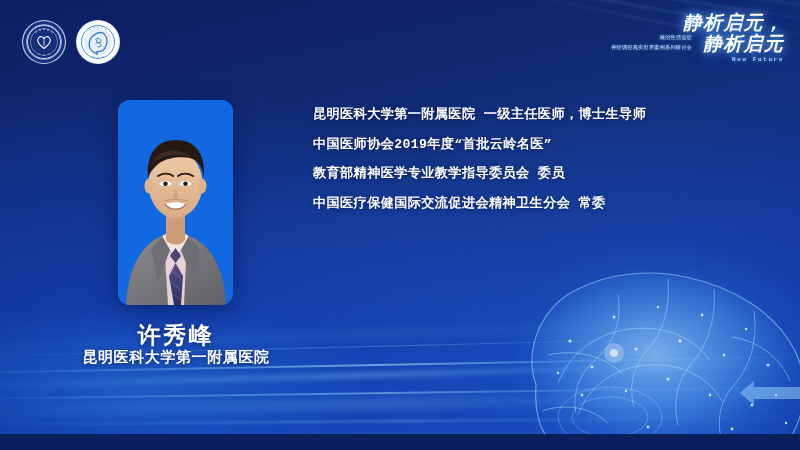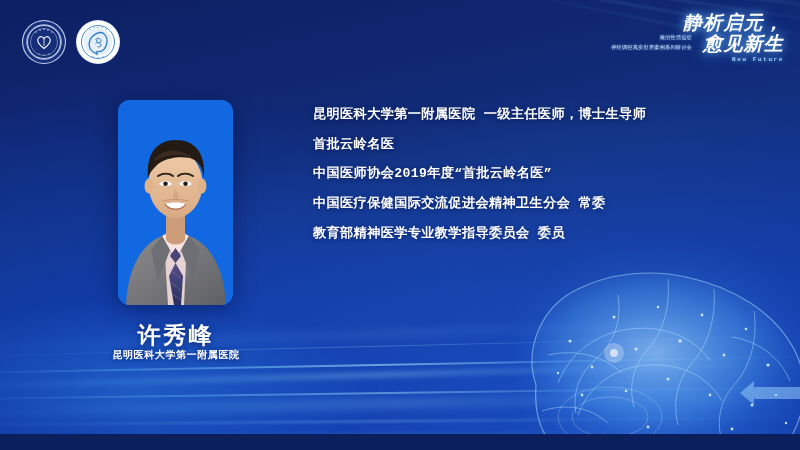--- a/index.html
+++ b/index.html
@@ -149,21 +149,21 @@
     font-weight:bold;
     letter-spacing:2.5px;
     text-shadow: 0 1px 6px rgba(0,15,60,.6);
   }
   .speaker-org {
     position:absolute;
     left: 60px; top: 348px;
     width: 232px;
     text-align:center;
     color:#ffffff;
-    font-size:10px;
+    font-size:15px;
     font-weight:bold;
     letter-spacing:.6px;
     text-shadow: 0 1px 5px rgba(0,15,60,.6);
   }
 
   
   .creds {
     position:absolute;
     left: 313px; top: 108px;
     width: 470px;
@@ -297,21 +297,21 @@
         </g>
       </svg>
     </div>
   </div>
 
   <div class="campaign">
     <div class="campaign-sub">难治性强迫症
 神经调控真实世界案例系列研讨会</div>
     <div class="campaign-main">
       <div class="cm-line1">静析启元，</div>
-      <div class="cm-line2">愈见新生</div>
+      <div class="cm-line2">静析启元</div>
       <div class="cm-en">New Future</div>
     </div>
   </div>
 
   <div class="portrait">
     <svg viewBox="0 0 115 205" xmlns="http://www.w3.org/2000/svg">
       <defs>
         <linearGradient id="skin" x1="0" y1="0" x2="0" y2="1">
           <stop offset="0%" stop-color="#f0cba8"></stop>
           <stop offset="100%" stop-color="#d9ab85"></stop>
@@ -370,19 +370,18 @@
       <path d="M47 104 C52 111 63 111 68 104" stroke="#a9654f" stroke-width="1.2" fill="none"></path>
       <path d="M45 101 C52 99 63 99 70 101" stroke="#b8745a" stroke-width="1" fill="none" opacity=".6"></path>
     </svg>
   </div>
 
   <div class="speaker-name">许秀峰</div>
   <div class="speaker-org">昆明医科大学第一附属医院</div>
 
   <div class="creds">
     <div class="cred-line">昆明医科大学第一附属医院 一级主任医师，博士生导师</div>
-    <div class="cred-line">首批云岭名医</div>
     <div class="cred-line">中国医师协会2019年度“首批云岭名医”</div>
+    <div class="cred-line">教育部精神医学专业教学指导委员会 委员</div>
     <div class="cred-line">中国医疗保健国际交流促进会精神卫生分会  常委</div>
-    <div class="cred-line">教育部精神医学专业教学指导委员会 委员</div>
   </div>
 
 </div>
 
 </body></html>

